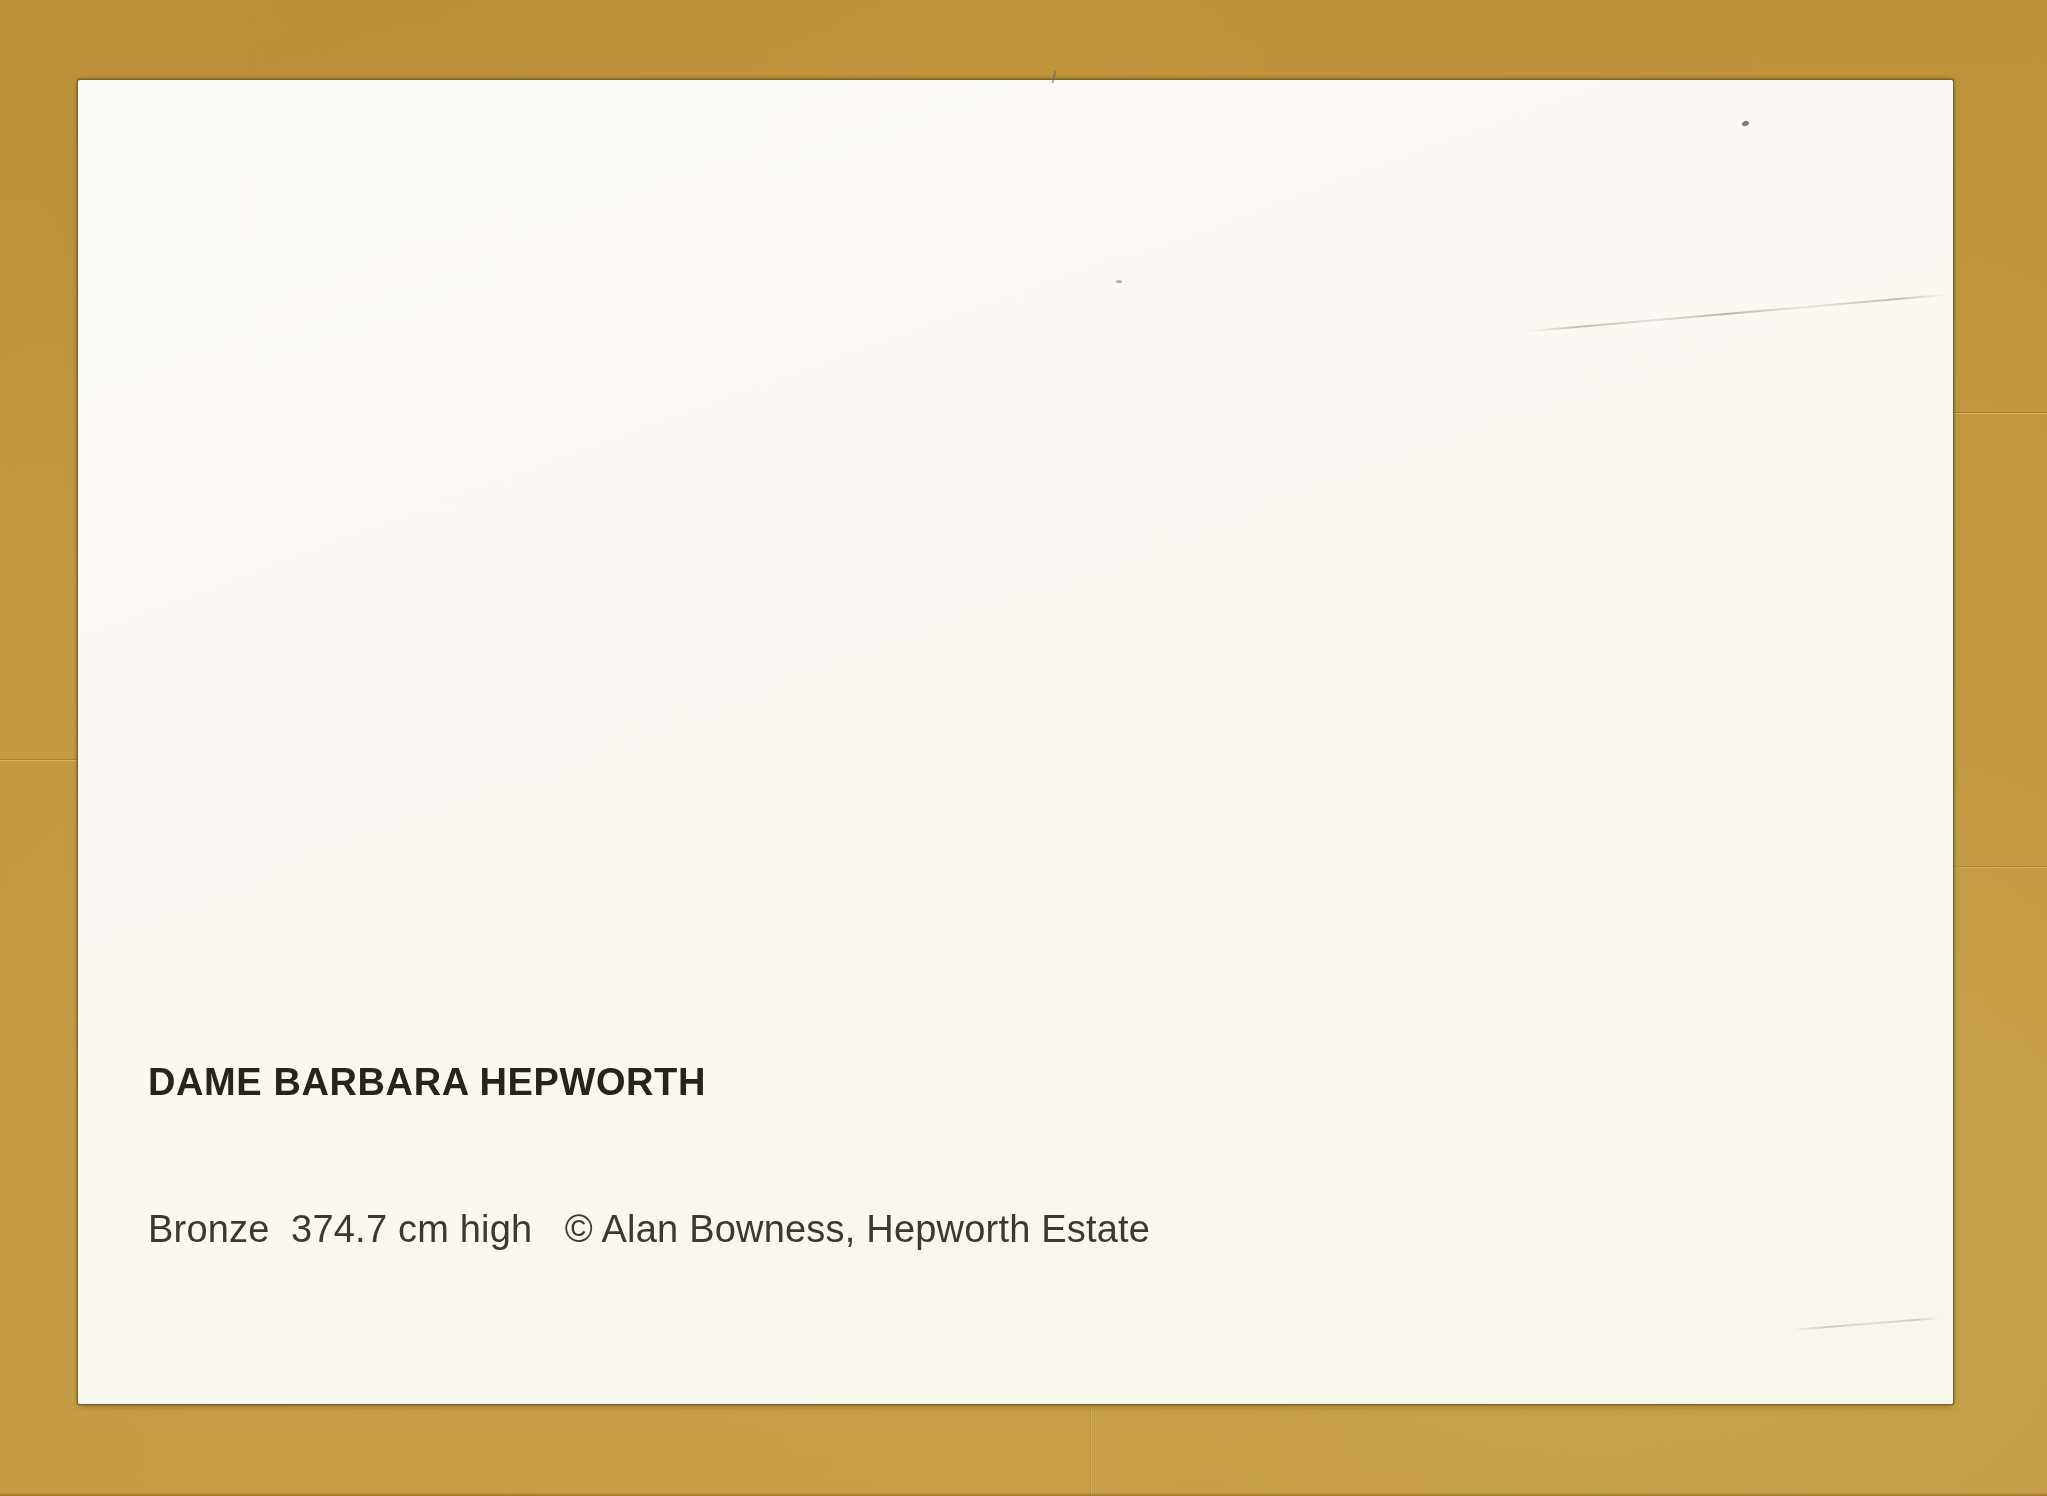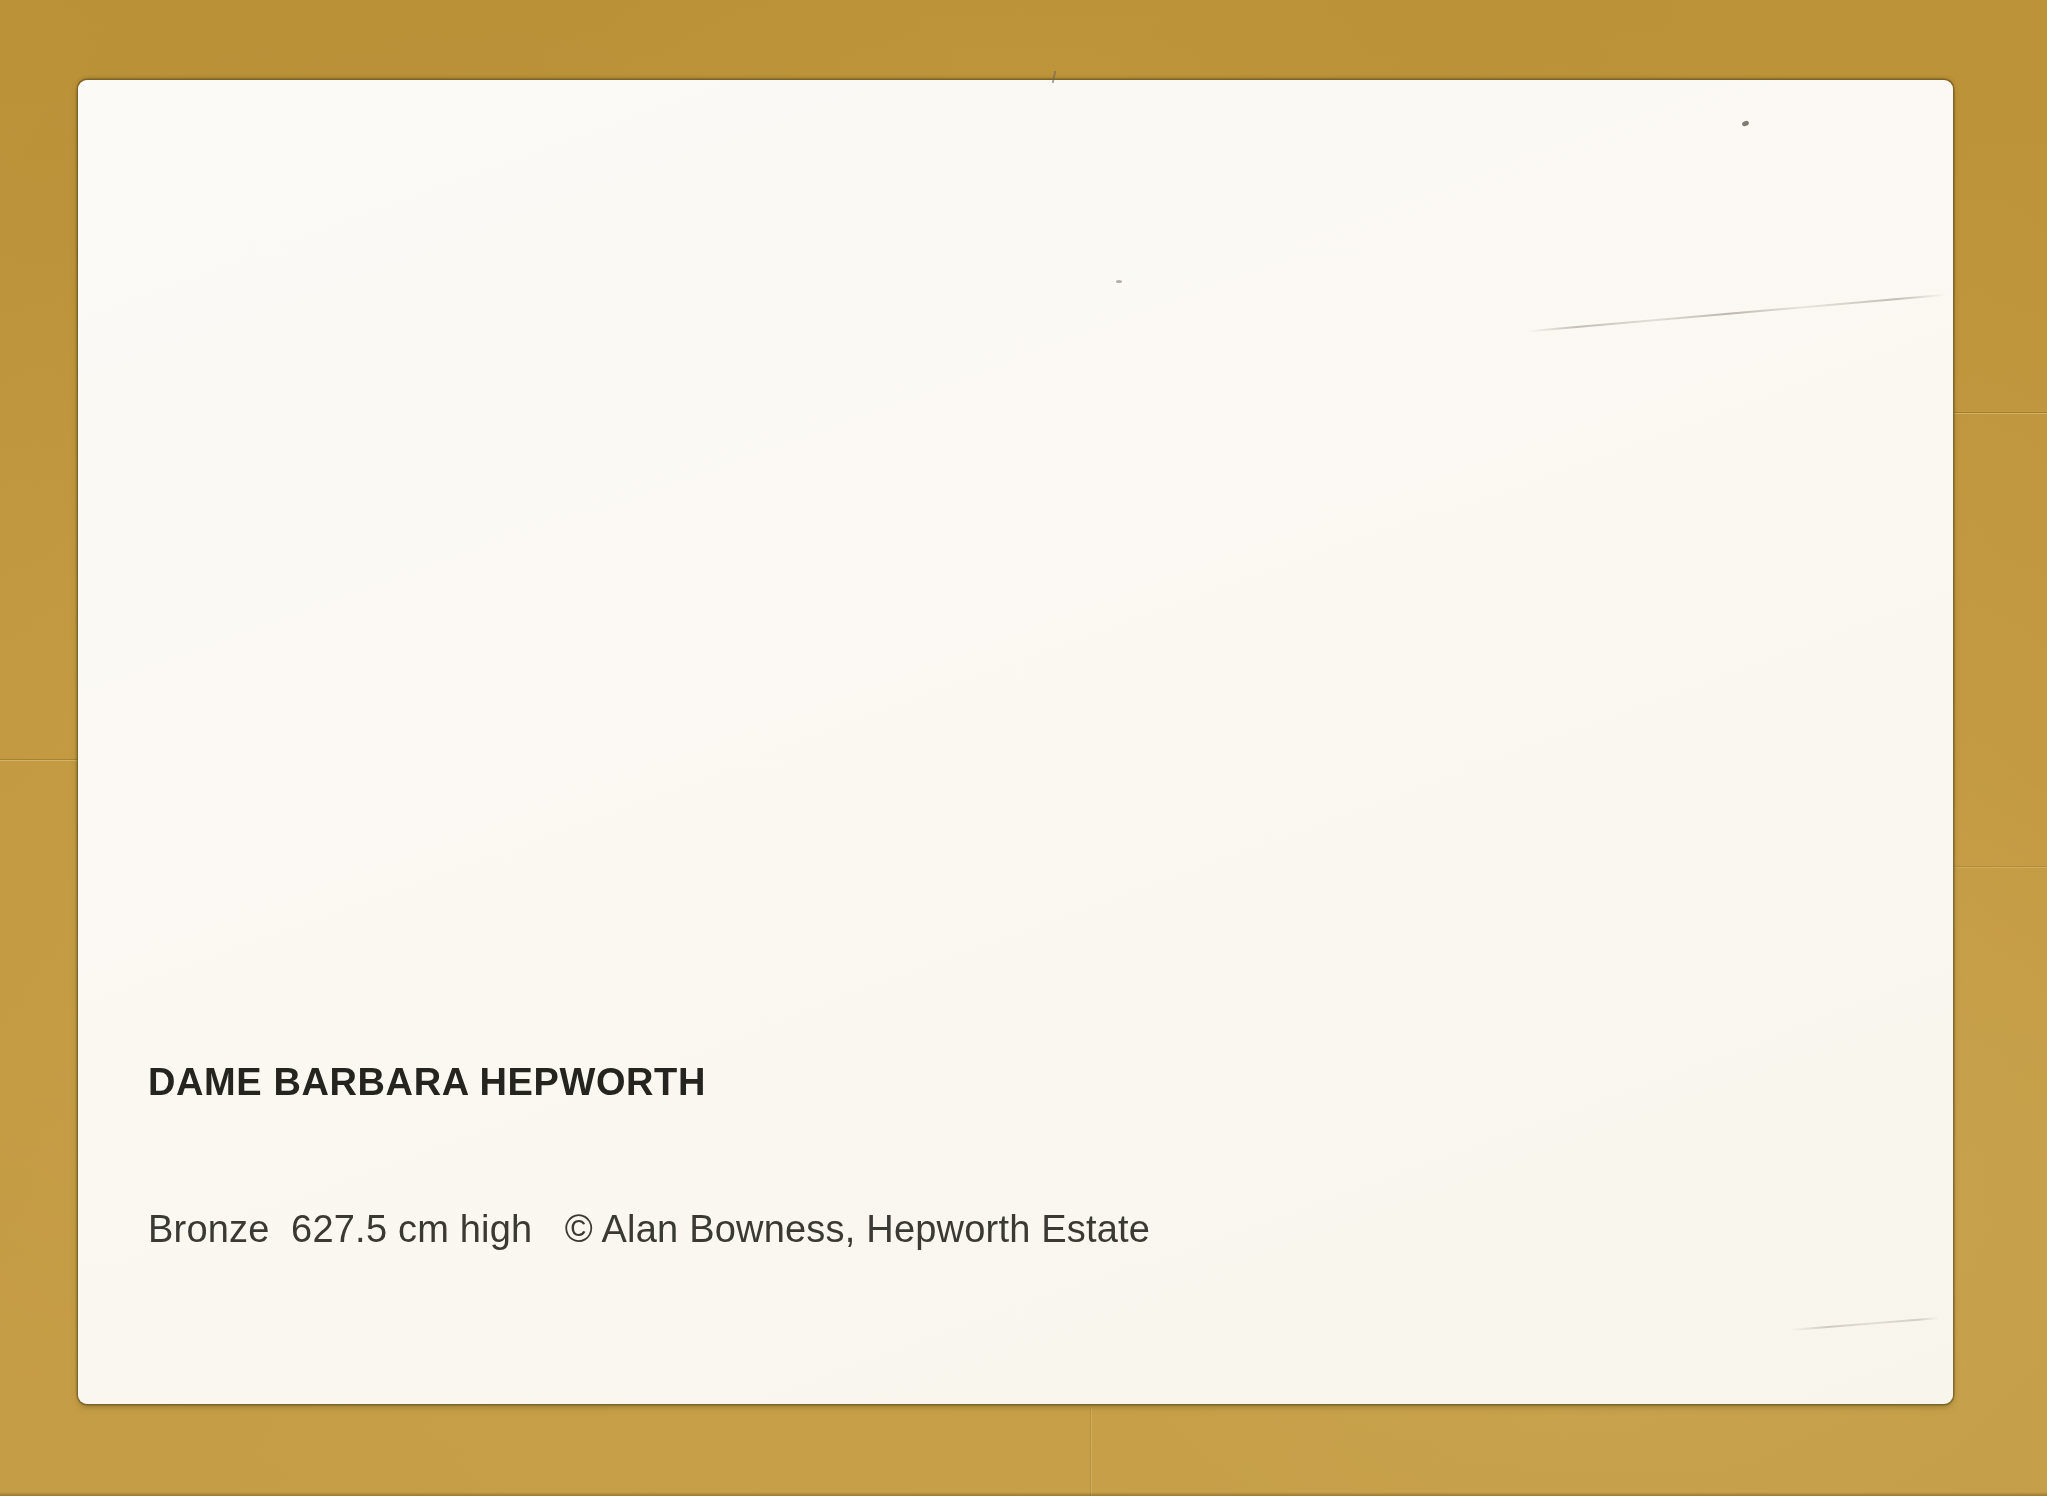--- a/index.html
+++ b/index.html
@@ -37,21 +37,21 @@
     background: linear-gradient(180deg, rgba(125,97,30,0.0), rgba(110,85,25,0.5));
     pointer-events: none;
   }
 
   
   .postcard {
     position: absolute;
     left: 78px; top: 80px;
     width: 1875px; height: 1324px;
     background: linear-gradient(160deg, #fcfaf6 0%, #fbf8f2 55%, #f8f5ec 100%);
-    border-radius: 9px;
+    border-radius: 2px;
     box-shadow:
       0 0 0 1.5px rgba(88,76,34,0.5),
       0 3px 7px -1px rgba(95,74,18,0.55),
       0 -2px 4px -1px rgba(95,74,18,0.45);
   }
 
   
   .caption-block {
     position: absolute;
     left: 70px; top: 880px;
@@ -107,21 +107,21 @@
 <div class="crease crease-h" style="left:0; top:759px; width:80px;"></div>
 <div class="crease crease-h" style="left:1951px; top:412px; width:96px;"></div>
 <div class="crease crease-h" style="left:1951px; top:866px; width:96px; opacity:0.6;"></div>
 <div class="crease crease-v" style="left:1090px; top:1408px; height:88px;"></div>
 <div class="bottom-edge-shade"></div>
 
 <div class="postcard">
 
   <div class="caption-block">
     <div class="caption-title">DAME BARBARA HEPWORTH</div>
-    <div class="caption-line">Bronze  627.5 cm high   © Alan Bowness, Hepworth Estate</div>
+    <div class="caption-line">Bronze  374.7 cm high   © Alan Bowness, Hepworth Estate</div>
     
     
     
     
     
   </div>
 
   <div class="scratch scratch-1"></div>
   <div class="scratch scratch-2"></div>
   <div class="speck speck-1"></div>

